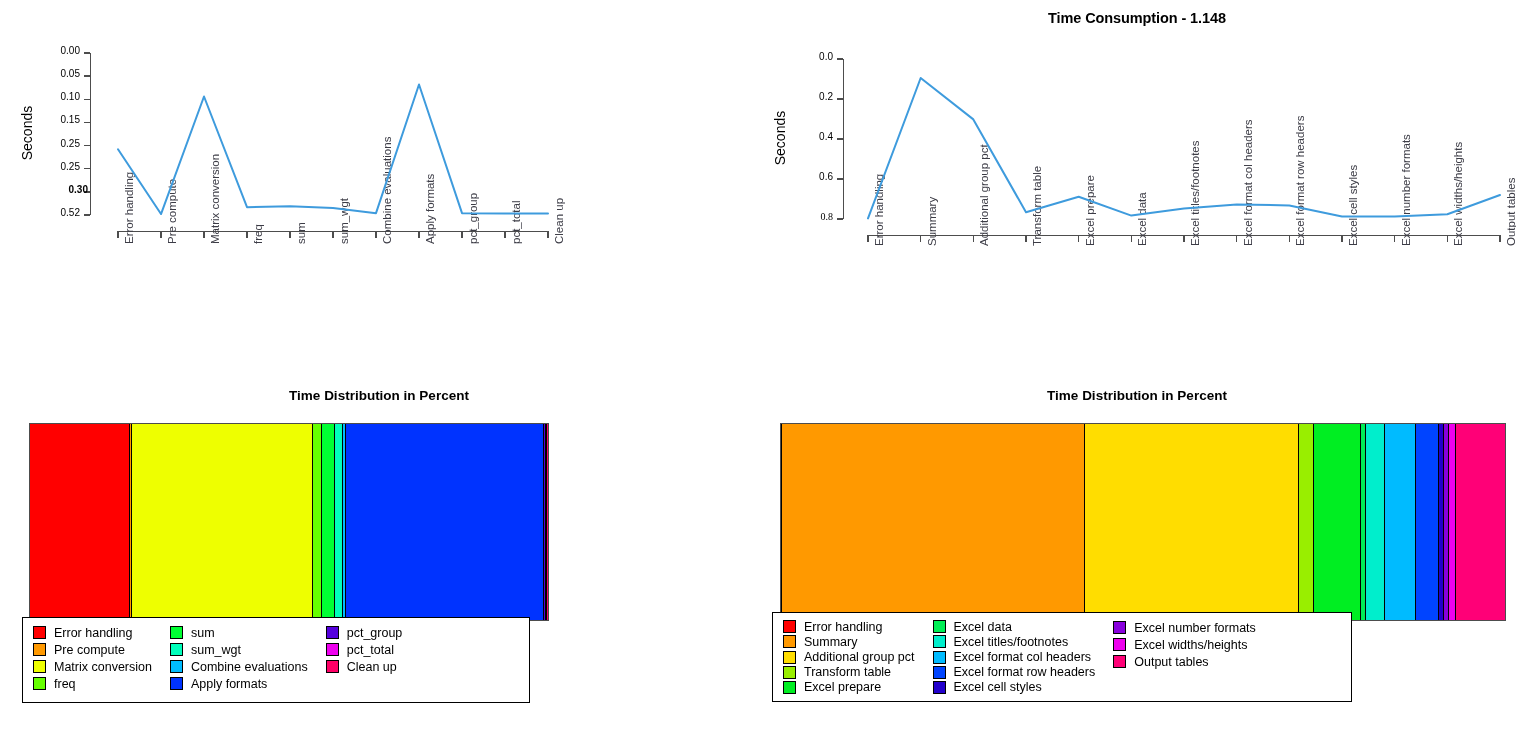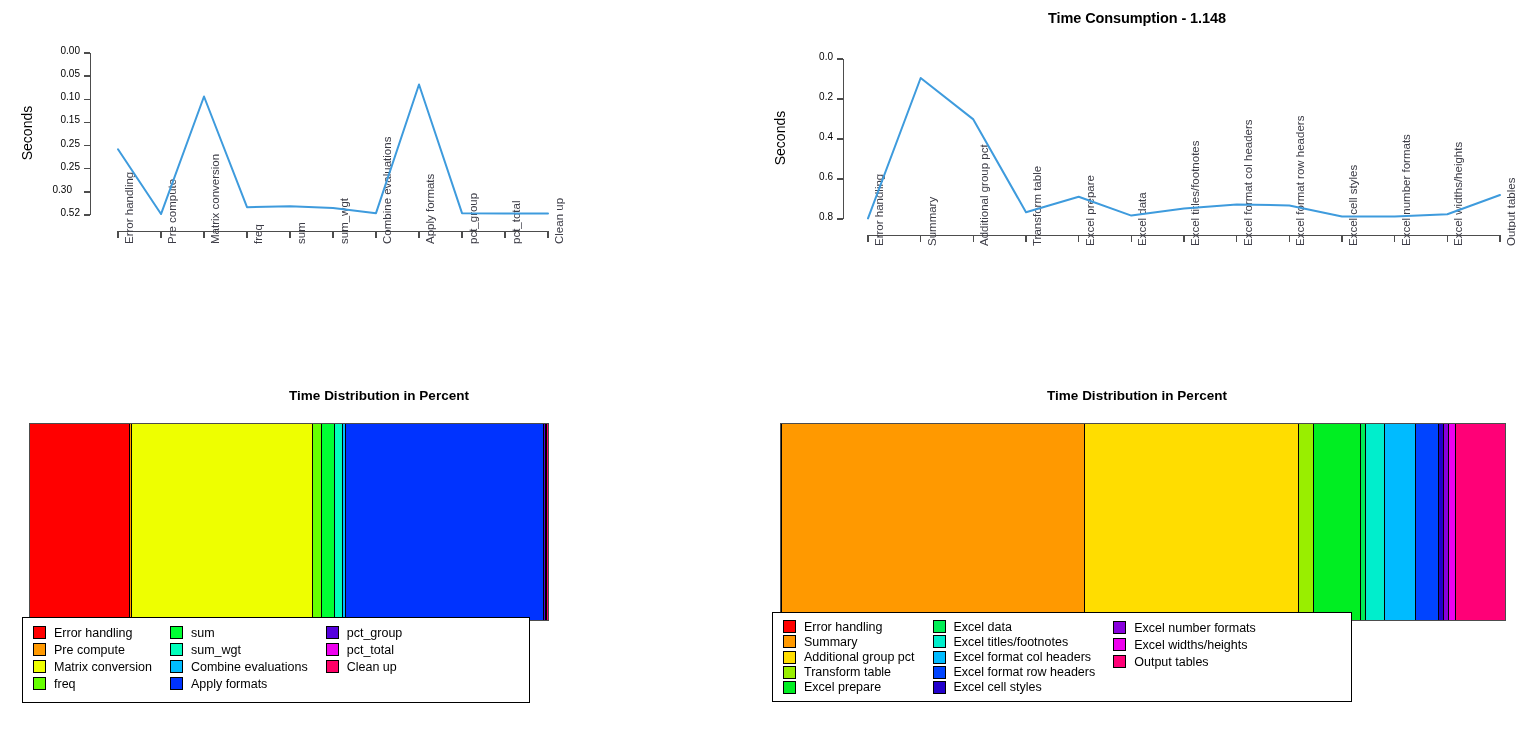--- a/index.html
+++ b/index.html
@@ -115,21 +115,21 @@
 
 <div class="panel" id="panel-left">
 
 
   <div class="line-wrap" id="left-line-area" style="left: 0px; top: 0px; width: 758px; height: 380px;">
       <div class="ylab" style="left: -3px; top: 125px; width: 60px; text-align: center;">Seconds</div>
       <div class="axis-line" style="left: 90px; top: 53px; width: 1.4px; height: 162px;"></div>
       <div class="tick" style="left: 84px; top: 214.3px; width: 6px; height: 1.4px;"></div>
       <div class="ytick-label" style="left: 28px; top: 207px; width: 52px;">0.52</div>
       <div class="tick" style="left: 84px; top: 191.157px; width: 6px; height: 1.4px;"></div>
-      <div class="ytick-label" style="left: 20px; top: 183.857px; width: 52px;">0.30</div>
+      <div class="ytick-label" style="left: 36px; top: 183.857px; width: 52px; font-weight: bold;">0.30</div>
       <div class="tick" style="left: 84px; top: 168.014px; width: 6px; height: 1.4px;"></div>
       <div class="ytick-label" style="left: 28px; top: 160.714px; width: 52px;">0.25</div>
       <div class="tick" style="left: 84px; top: 144.871px; width: 6px; height: 1.4px;"></div>
       <div class="ytick-label" style="left: 28px; top: 137.571px; width: 52px;">0.25</div>
       <div class="tick" style="left: 84px; top: 121.729px; width: 6px; height: 1.4px;"></div>
       <div class="ytick-label" style="left: 28px; top: 114.429px; width: 52px;">0.15</div>
       <div class="tick" style="left: 84px; top: 98.5857px; width: 6px; height: 1.4px;"></div>
       <div class="ytick-label" style="left: 28px; top: 91.2857px; width: 52px;">0.10</div>
       <div class="tick" style="left: 84px; top: 75.4429px; width: 6px; height: 1.4px;"></div>
       <div class="ytick-label" style="left: 28px; top: 68.1429px; width: 52px;">0.05</div>
@@ -234,21 +234,21 @@
 </div>
 
 <div class="panel" id="panel-right">
 
   <div class="chart-title">Time Consumption - 1.148</div>
 
   <div class="line-wrap" id="right-line-area" style="left: 0px; top: 0px; width: 758px; height: 380px;">
       <div class="ylab" style="left: -8px; top: 130px; width: 60px; text-align: center;">Seconds</div>
       <div class="axis-line" style="left: 85px; top: 59px; width: 1.4px; height: 160px;"></div>
       <div class="tick" style="left: 79px; top: 218.3px; width: 6px; height: 1.4px;"></div>
-      <div class="ytick-label" style="left: 23px; top: 211px; width: 52px;">0.8</div>
+      <div class="ytick-label" style="left: 23px; top: 211px; width: 52px; font-family: Liberation Serif, serif;">0.8</div>
       <div class="tick" style="left: 79px; top: 178.3px; width: 6px; height: 1.4px;"></div>
       <div class="ytick-label" style="left: 23px; top: 171px; width: 52px;">0.6</div>
       <div class="tick" style="left: 79px; top: 138.3px; width: 6px; height: 1.4px;"></div>
       <div class="ytick-label" style="left: 23px; top: 131px; width: 52px;">0.4</div>
       <div class="tick" style="left: 79px; top: 98.3px; width: 6px; height: 1.4px;"></div>
       <div class="ytick-label" style="left: 23px; top: 91px; width: 52px;">0.2</div>
       <div class="tick" style="left: 79px; top: 58.3px; width: 6px; height: 1.4px;"></div>
       <div class="ytick-label" style="left: 23px; top: 51px; width: 52px;">0.0</div>
       <div class="axis-line" style="left: 110px; top: 235px; width: 632px; height: 1.4px;"></div>
       <div class="tick" style="left: 109.3px; top: 235px; width: 1.4px; height: 7px;"></div>

